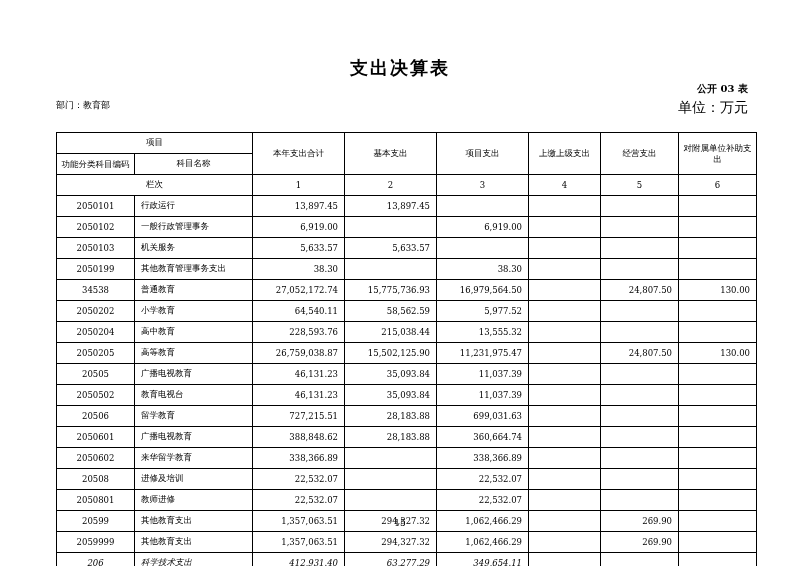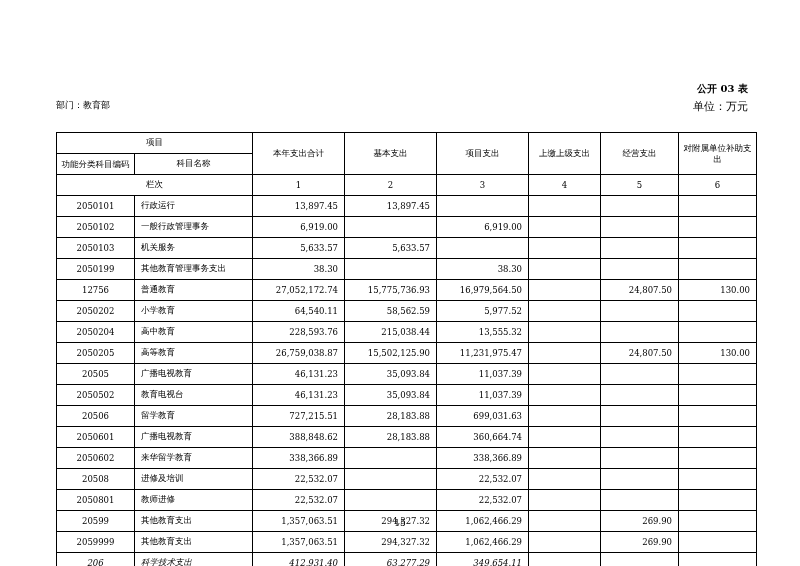--- a/index.html
+++ b/index.html
@@ -39,21 +39,21 @@
     font-family: "DejaVu Serif", serif;
     font-size: 10px;
     font-weight: bold;
     color: #000;
   }
   .unit-label {
     position: absolute;
     top: 99px;
     right: 52px;
     font-family: "DejaVu Serif", serif;
-    font-size: 11px;
+    font-size: 14px;
     color: #000;
   }
   .dept-label {
     position: absolute;
     top: 99px;
     left: 56px;
     font-family: "DejaVu Serif", serif;
     font-size: 9px;
     color: #000;
   }
@@ -100,20 +100,21 @@
   .col5 { width: 92px; }
   .col6 { width: 72px; }
   .col7 { width: 78px; }
   .col8 { width: 78px; }
 </style>
 </head>
 <body>
 
 <div class="page">
 
+  <div class="doc-title">支出决算表</div>
   <div class="form-no">公开 03 表</div>
   <div class="dept-label">部门：教育部</div>
   <div class="unit-label">单位：万元</div>
 
   <table class="sheet">
     <colgroup>
       <col class="col1">
         <col class="col2">
         <col class="col3">
         <col class="col4">
@@ -179,21 +180,21 @@
           <td class="c-center">2050199</td>
           <td class="c-left">其他教育管理事务支出</td>
           <td class="c-right">38.30</td>
           <td class="c-right"></td>
           <td class="c-right">38.30</td>
           <td class="c-right"></td>
           <td class="c-right"></td>
           <td class="c-right"></td>
         </tr>
         <tr>
-          <td class="c-center">12756</td>
+          <td class="c-center">34538</td>
           <td class="c-left">普通教育</td>
           <td class="c-right">27,052,172.74</td>
           <td class="c-right">15,775,736.93</td>
           <td class="c-right">16,979,564.50</td>
           <td class="c-right"></td>
           <td class="c-right">24,807.50</td>
           <td class="c-right">130.00</td>
         </tr>
         <tr>
           <td class="c-center">2050202</td>

